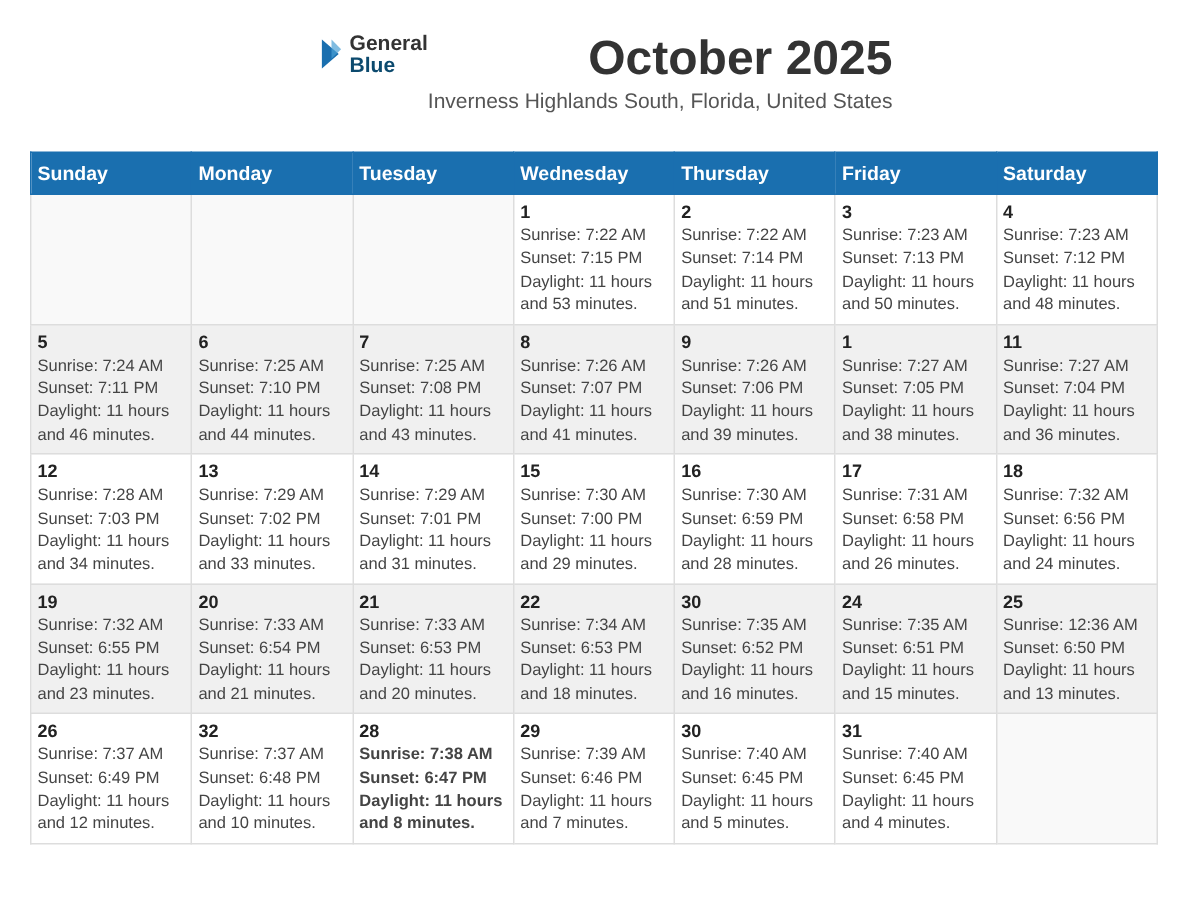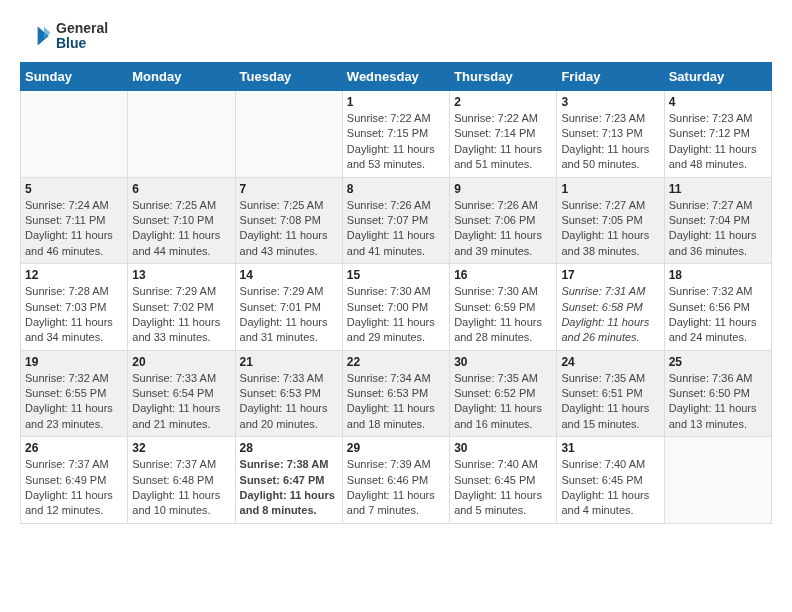--- a/index.html
+++ b/index.html
@@ -6,21 +6,21 @@
     body {
       font-family: Arial, sans-serif;
       background: #fff;
       width: 792px;
       min-height: 612px;
       padding: 20px;
     }
     .header {
       display: flex;
       align-items: flex-start;
-      justify-content: space-between;
+      justify-content: center;
       margin-bottom: 4px;
     }
     .logo {
       display: flex;
       align-items: center;
       gap: 4px;
     }
     .logo-text {
       display: flex;
       flex-direction: column;
@@ -43,21 +43,21 @@
       color: #333;
     }
     .subtitle {
       font-size: 14px;
       color: #555;
       margin-top: 2px;
     }
     .calendar {
       width: 100%;
       border-collapse: collapse;
-      margin-top: 10px;
+      margin-top: 26px;
       padding-left: 40px;
     }
     .calendar th {
       background-color: #1a6faf;
       color: white;
       padding: 6px 4px;
       text-align: left;
       font-size: 13px;
       font-weight: bold;
       border: 1px solid #1a6faf;
@@ -102,20 +102,24 @@
   <div class="logo">
     <svg class="logo-icon" viewBox="0 0 40 40">
       <polygon points="22,8 36,20 22,32" fill="#1a6faf"></polygon>
       <polygon points="30,8 38,16 30,24" fill="#4a9fd4" opacity="0.7"></polygon>
     </svg>
     <div class="logo-text">
       <span class="logo-general">General</span>
       <span class="logo-blue">Blue</span>
     </div>
   </div>
+  <div class="title-section">
+    <div class="month-title">October 2025</div>
+    <div class="subtitle">Inverness Highlands South, Florida, United States</div>
+  </div>
 </div>
 
 <table class="calendar">
   <thead>
     <tr>
     <th>Sunday</th>
         <th>Monday</th>
         <th>Tuesday</th>
         <th>Wednesday</th>
         <th>Thursday</th>
@@ -239,21 +243,21 @@
         </td>
         <td>
           <div class="day-number">16</div>
           <div class="day-info" style="white-space: pre-line;">Sunrise: 7:30 AM
 Sunset: 6:59 PM
 Daylight: 11 hours
 and 28 minutes.</div>
         </td>
         <td>
           <div class="day-number">17</div>
-          <div class="day-info" style="white-space: pre-line; font-style: italic;">Sunrise: 7:31 AM
+          <div class="day-info" style="white-space: pre-line;">Sunrise: 7:31 AM
 Sunset: 6:58 PM
 Daylight: 11 hours
 and 26 minutes.</div>
         </td>
         <td>
           <div class="day-number">18</div>
           <div class="day-info" style="white-space: pre-line;">Sunrise: 7:32 AM
 Sunset: 6:56 PM
 Daylight: 11 hours
 and 24 minutes.</div>
@@ -297,21 +301,21 @@
         </td>
         <td>
           <div class="day-number">24</div>
           <div class="day-info" style="white-space: pre-line;">Sunrise: 7:35 AM
 Sunset: 6:51 PM
 Daylight: 11 hours
 and 15 minutes.</div>
         </td>
         <td>
           <div class="day-number">25</div>
-          <div class="day-info" style="white-space: pre-line;">Sunrise: 7:36 AM
+          <div class="day-info" style="white-space: pre-line;">Sunrise: 12:36 AM
 Sunset: 6:50 PM
 Daylight: 11 hours
 and 13 minutes.</div>
         </td>
       </tr>
       <tr class="row-white">
         <td>
           <div class="day-number">26</div>
           <div class="day-info" style="white-space: pre-line;">Sunrise: 7:37 AM
 Sunset: 6:49 PM

